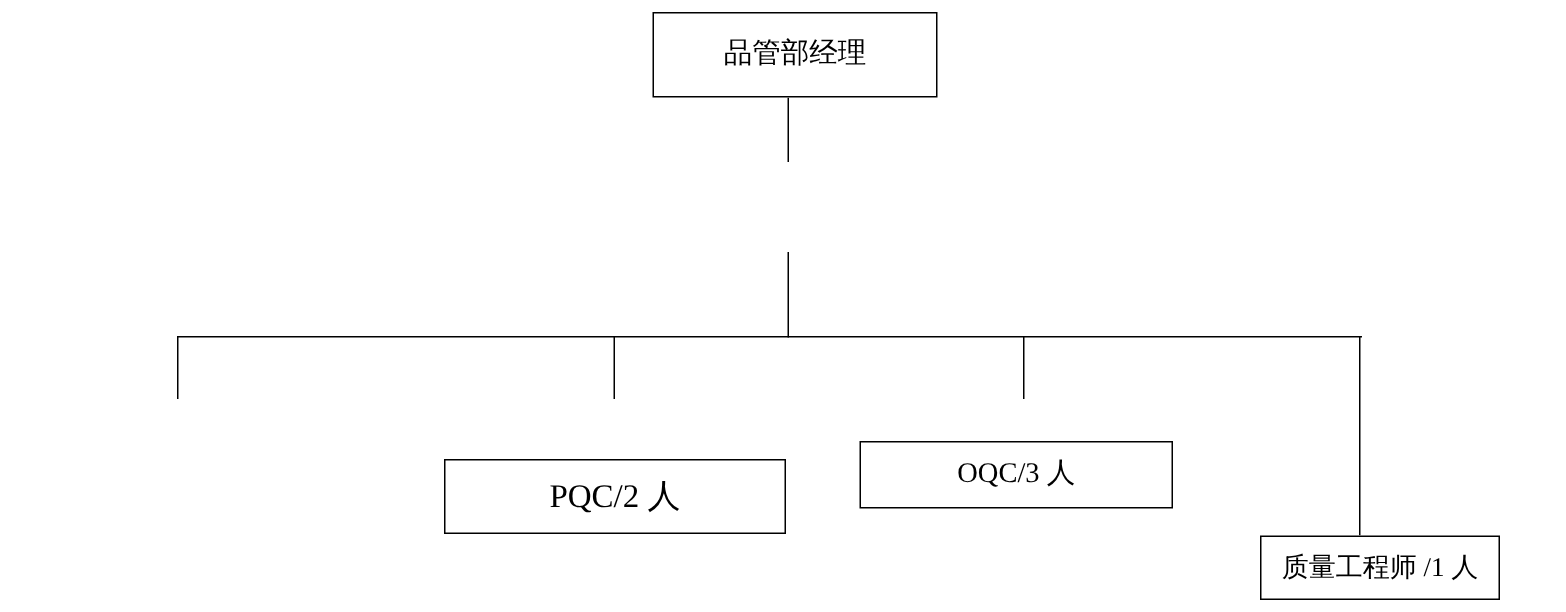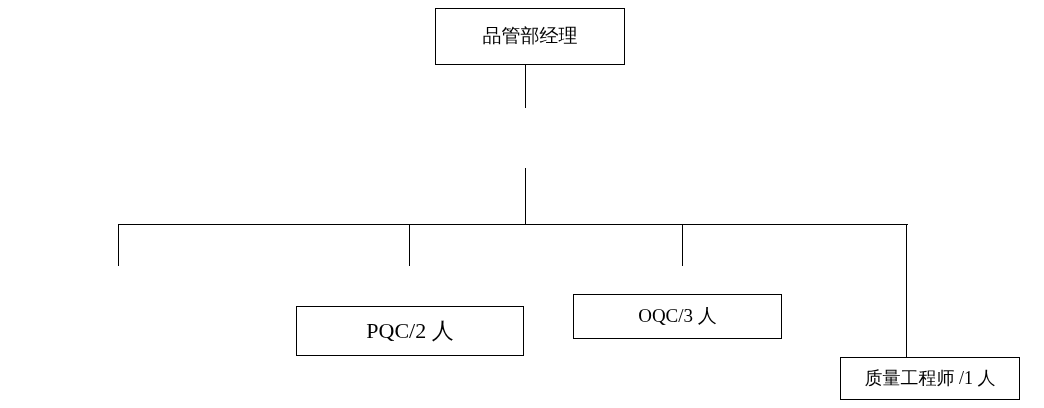--- a/index.html
+++ b/index.html
@@ -41,21 +41,21 @@
   }
   .conn.v { width: 1.4px; }
   .conn.h { height: 1.4px; }
 
   
   #node-manager      { left: 435px; top: 8px;   width: 190px; height: 57px; font-size: 19px; }
   #node-qc-super     { left: 435px; top: 108px; width: 190px; height: 60px; font-size: 19px; }
   #node-iqc          { left: 20px;  top: 266px; width: 200px; height: 45px; font-size: 19px; }
   #node-pqc          { left: 296px; top: 266px; width: 228px; height: 50px; font-size: 22px; margin-top: 40px; }
   #node-oqc          { left: 573px; top: 266px; width: 209px; height: 45px; font-size: 19px; margin-top: 28px; }
-  #node-quality-eng  { left: 840px; top: 357px; width: 180px; height: 43px; font-size: 18px; }
+  #node-quality-eng  { left: 840px; top: 357px; width: 160px; height: 43px; font-size: 18px; }
 
   
   
   #conn-manager-stem   { left: 525px; top: 65px;  height: 43px; }
   
   #conn-qc-stem        { left: 525px; top: 168px; height: 57px; }
   
   #conn-bus            { left: 118px; top: 224px; width: 790px; }
   
   #conn-drop-iqc       { left: 118px; top: 224px; height: 42px; }

